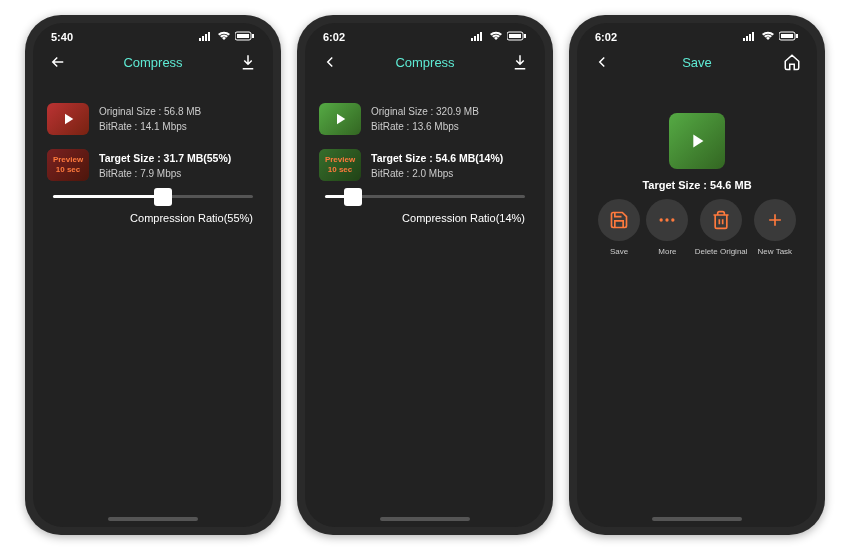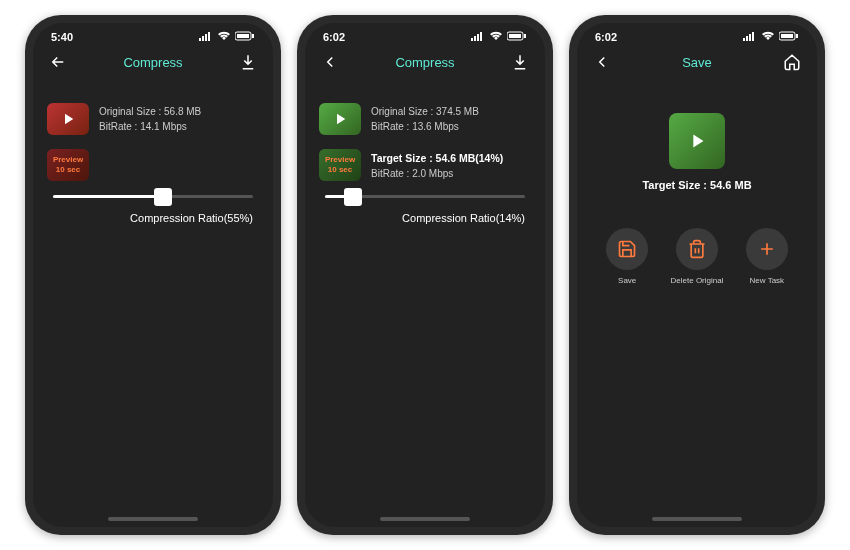--- a/index.html
+++ b/index.html
@@ -82,21 +82,21 @@
     position:absolute; top:50%; width:18px; height:18px;
     background:#fff; border-radius:3px; transform:translate(-50%,-50%);
   }
   .slider-label { text-align:right; font-size:11px; color:#fff; margin-top:14px;}
   
   .big-thumb {
     width:56px; height:56px; border-radius:8px; margin:10px auto 10px;
     background: linear-gradient(135deg,#5a4,#362);
     display:flex; align-items:center; justify-content:center;
   }
-  .center-text { text-align:center; font-size:11px; font-weight:600; color:#fff; margin-bottom:37px;}
+  .center-text { text-align:center; font-size:11px; font-weight:600; color:#fff; margin-bottom:8px;}
   .actions { display:flex; justify-content:space-around; padding:0 4px;}
   .action { display:flex; flex-direction:column; align-items:center; gap:6px;}
   .circle {
     width:42px; height:42px; border-radius:50%; background:#3a3a3a;
     display:flex; align-items:center; justify-content:center; color:#ff7a3d;
   }
   .action-label { font-size:8px; color:#ccc; }
   .home-indicator {
     position:absolute; bottom:6px; left:50%; transform:translateX(-50%);
     width:90px; height:4px; background:#555; border-radius:2px;
@@ -157,20 +157,24 @@
           <span>BitRate : 14.1 Mbps</span>
         </div>
       </div>
       <div class="row">
         <div class="thumb straw">
           <div class="thumb-label">
             <span>Preview</span>
             <span>10 sec</span>
           </div>
         </div>
+        <div class="info">
+          <span class="bold">Target Size : 31.7 MB(55%)</span>
+          <span>BitRate : 7.9 Mbps</span>
+        </div>
       </div>
       <div class="slider-wrap">
         <div class="slider">
           <div class="slider-fill" style="width:55%"></div>
           <div class="slider-handle" style="left:55%"></div>
         </div>
         <div class="slider-label">Compression Ratio(55%)</div>
       </div>
     </div>
     <div class="home-indicator"></div>
@@ -212,21 +216,21 @@
       </span>
     </div>
     <div class="content">
       <div class="row">
         <div class="thumb">
           <svg class="play" width="18" height="18" viewBox="0 0 24 24">
               <path d="M8 5v14l11-7z" fill="#fff"></path>
             </svg>
         </div>
         <div class="info">
-          <span>Original Size : 374.5 MB</span>
+          <span>Original Size : 320.9 MB</span>
           <span>BitRate : 13.6 Mbps</span>
         </div>
       </div>
       <div class="row">
         <div class="thumb">
           <div class="thumb-label">
             <span>Preview</span>
             <span>10 sec</span>
           </div>
         </div>
@@ -293,20 +297,30 @@
           <div class="circle">
             <svg width="20" height="20" viewBox="0 0 24 24" fill="none" stroke="#ff7a3d" stroke-width="2">
                 <path d="M19 21H5a2 2 0 0 1-2-2V5a2 2 0 0 1 2-2h11l5 5v11a2 2 0 0 1-2 2z"></path>
                 <path d="M17 21v-8H7v8M7 3v5h8"></path>
               </svg>
           </div>
           <span class="action-label">Save</span>
         </div>
         <div class="action">
           <div class="circle">
+            <svg width="20" height="20" viewBox="0 0 24 24" fill="#ff7a3d">
+                <circle cx="5" cy="12" r="2"></circle>
+                <circle cx="12" cy="12" r="2"></circle>
+                <circle cx="19" cy="12" r="2"></circle>
+              </svg>
+          </div>
+          <span class="action-label">More</span>
+        </div>
+        <div class="action">
+          <div class="circle">
             <svg width="20" height="20" viewBox="0 0 24 24" fill="none" stroke="#ff7a3d" stroke-width="2">
                 <path d="M3 6h18M8 6V4a2 2 0 0 1 2-2h4a2 2 0 0 1 2 2v2m3 0v14a2 2 0 0 1-2 2H7a2 2 0 0 1-2-2V6h14zM10 11v6M14 11v6"></path>
               </svg>
           </div>
           <span class="action-label">Delete Original</span>
         </div>
         <div class="action">
           <div class="circle">
             <svg width="20" height="20" viewBox="0 0 24 24" fill="none" stroke="#ff7a3d" stroke-width="2">
                 <path d="M12 5v14M5 12h14"></path>

